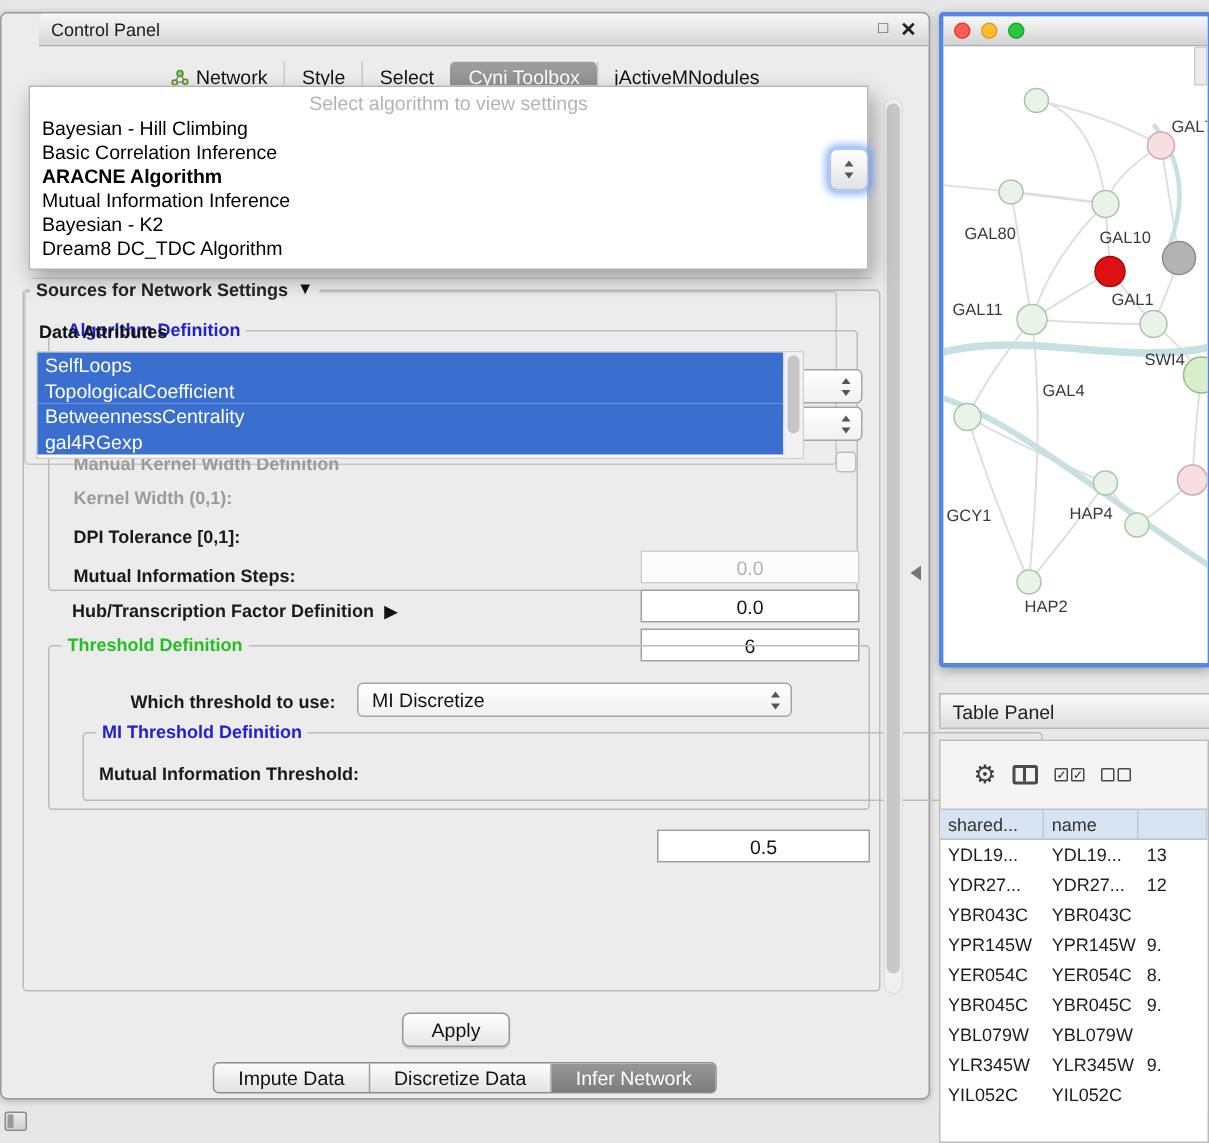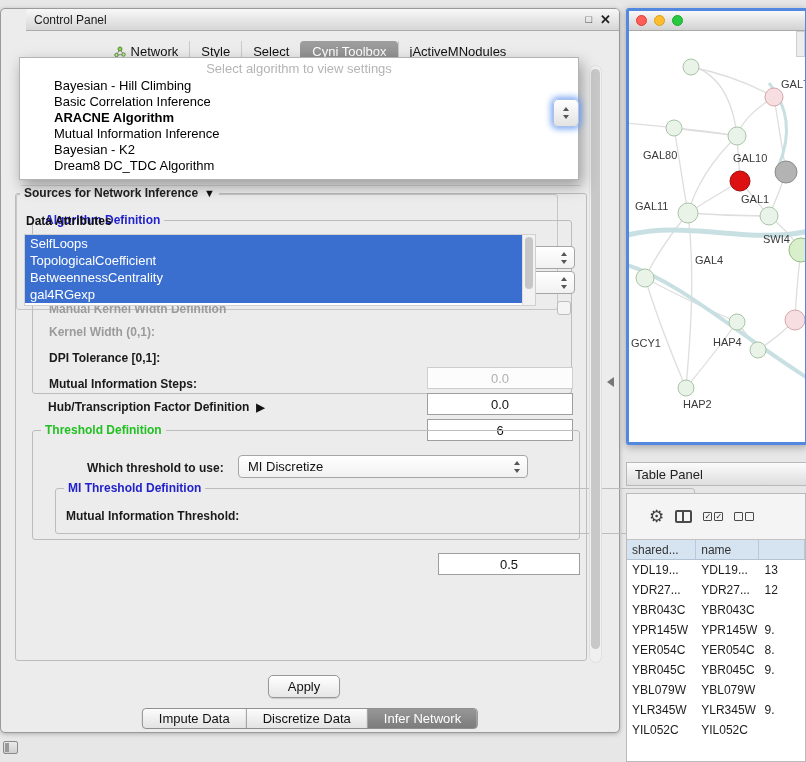--- a/index.html
+++ b/index.html
@@ -19,21 +19,21 @@
   .tabbar{position:absolute;left:0;top:30px;width:100%;height:25px;display:flex;justify-content:center;align-items:center;}
   .tab{padding:3px 11px;font-size:13px;color:#111;display:flex;align-items:center;gap:5px;border-left:1px solid #c9c9c9;white-space:nowrap;}
   .tab:first-child{border-left:none;}
   .tab.active{background:linear-gradient(#9e9e9e,var(--active-tab-gray,#8e8e8e));color:#fff;border-radius:4px;border-left-color:transparent;}
   .tab-icon{display:inline-flex;}
 
   
   .algo-dropdown{position:absolute;left:18px;top:48px;width:560px;z-index:50;background:#fff;
       border:1px solid #b3b3b3;box-shadow:3px 6px 14px rgba(0,0,0,.35);padding-bottom:5px;}
   .dd-prompt{font-size:13px;color:#b4b4b4;text-align:center;padding:3px 0 2px;}
-  .dd-item{font-size:13px;line-height:16px;padding:0 8px;color:#000;margin-left:26px;}
+  .dd-item{font-size:13px;line-height:16px;padding:0 8px;color:#000;}
   .dd-item.selected{font-weight:bold;}
 
   .combo-stub{position:absolute;left:552px;top:90px;width:26px;height:28px;z-index:60;border-radius:5px;
       background:linear-gradient(#ffffff,#e2e2e2);border:1px solid #a9c0e8;
       box-shadow:0 0 6px 2px rgba(98,151,243,.85);display:flex;align-items:center;justify-content:center;}
   .under-line{position:absolute;left:20px;top:176px;width:560px;border-top:1px solid #d2d2d2;}
 
   .updown{position:relative;width:7px;height:12px;display:inline-block;}
   .updown::before{content:"";position:absolute;left:0;top:0;border-left:3.5px solid transparent;border-right:3.5px solid transparent;border-bottom:4.5px solid #555;}
   .updown::after{content:"";position:absolute;left:0;bottom:0;border-left:3.5px solid transparent;border-right:3.5px solid transparent;border-top:4.5px solid #555;}
@@ -243,21 +243,21 @@
 
         <div class="group mi-subgroup">
           <span class="group-title blue">MI Threshold Definition</span>
           <span class="lbl" id="mith-label">Mutual Information Threshold:</span>
           <input class="field" id="mith-field" value="0.5" style="">
         </div>
       </div>
 
       <div class="sources-group">
         <span class="sources-title">
-          <span>Sources for Network Inference</span>
+          <span>Sources for Network Settings</span>
           <span class="tri">▼</span>
         </span>
         <span id="attr-label">Data Attributes</span>
         <div class="attr-list">
           <div id="attr-rows">
               <div class="attr-row">SelfLoops</div>
               <div class="attr-row">TopologicalCoefficient</div>
               <div class="attr-row">BetweennessCentrality</div>
               <div class="attr-row">gal4RGexp</div>
             </div>

